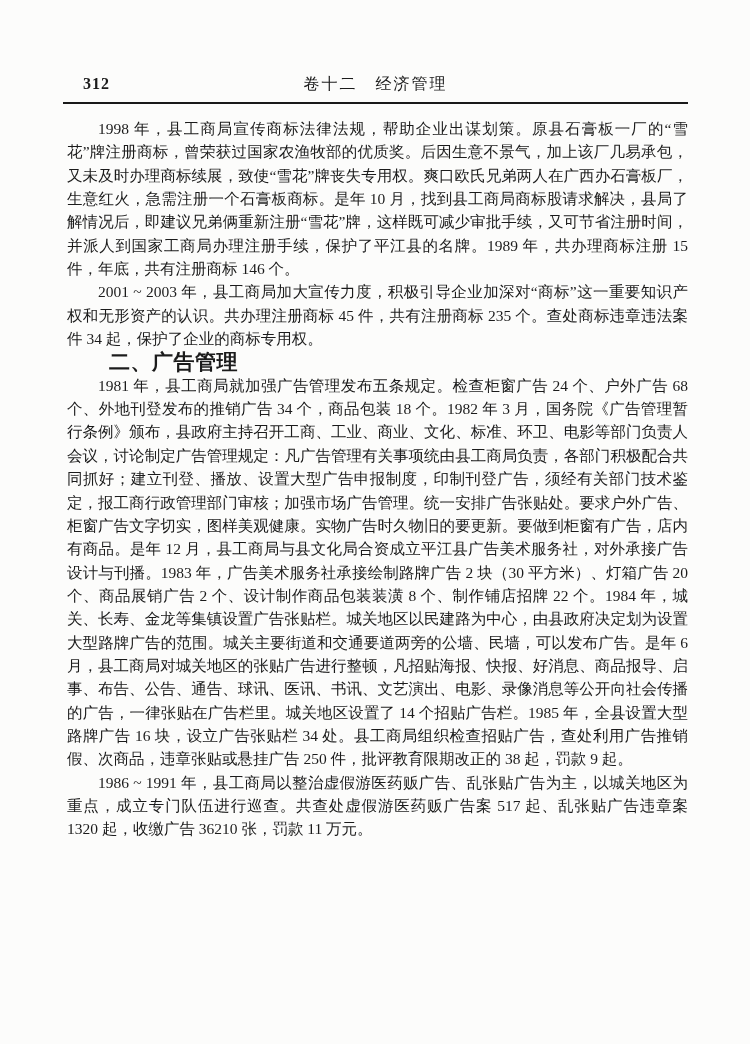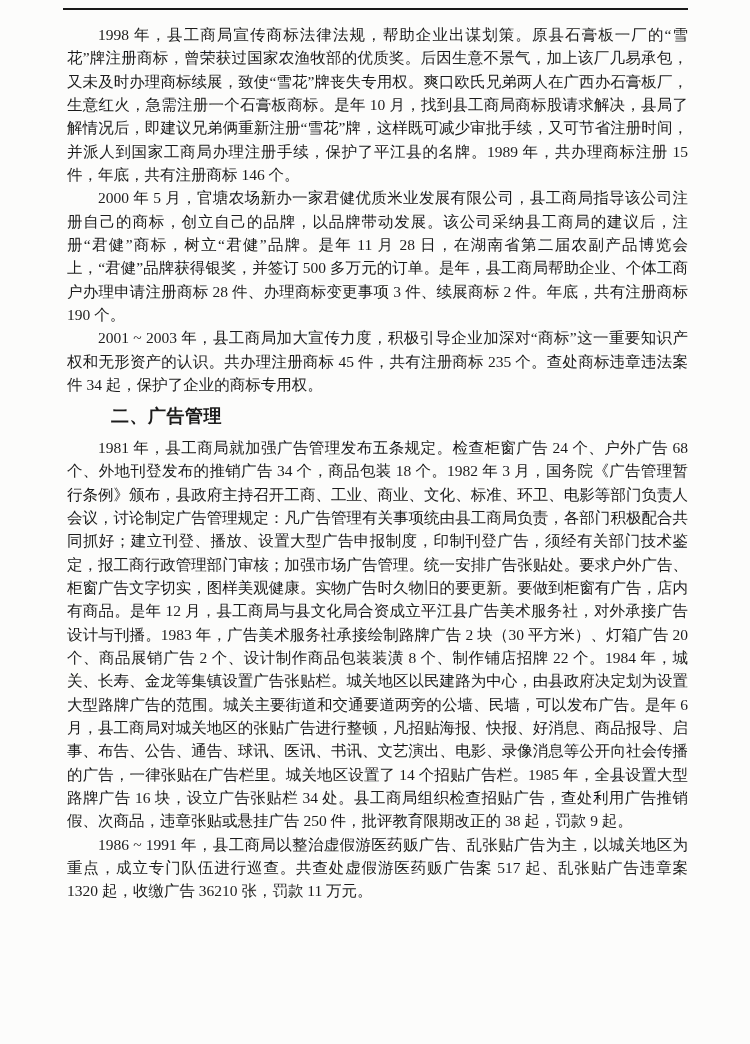--- a/index.html
+++ b/index.html
@@ -52,35 +52,39 @@
     font-size: 15.5px;
     line-height: 23.35px;
     text-align: justify;
     text-justify: inter-ideograph;
   }
   .page-body p.paragraph {
     margin: 0;
     text-indent: 2em;
   }
   .page-body h3.heading {
-    margin: 8px;
-    font-size: 18px;
+    margin: 0;
+    font-size: 21px;
     line-height: 23.35px;
     text-indent: 2em;
     font-weight: bold;
     font-family: "Liberation Sans", "DejaVu Sans", sans-serif;
     letter-spacing: 0.5px;
   }
 </style>
 </head>
 <body>
 
 <div class="page">
+  <div class="page-header">
+    <span class="page-num">312</span>
+    <span class="page-title">卷十二　经济管理</span>
+    <span class="page-num-spacer"></span>
+  </div>
   <div class="header-rule"></div>
   <div class="page-body">
       <p class="paragraph">1998 年，县工商局宣传商标法律法规，帮助企业出谋划策。原县石膏板一厂的“雪花”牌注册商标，曾荣获过国家农渔牧部的优质奖。后因生意不景气，加上该厂几易承包，又未及时办理商标续展，致使“雪花”牌丧失专用权。爽口欧氏兄弟两人在广西办石膏板厂，生意红火，急需注册一个石膏板商标。是年 10 月，找到县工商局商标股请求解决，县局了解情况后，即建议兄弟俩重新注册“雪花”牌，这样既可减少审批手续，又可节省注册时间，并派人到国家工商局办理注册手续，保护了平江县的名牌。1989 年，共办理商标注册 15 件，年底，共有注册商标 146 个。</p>
-      <p class="paragraph">2000 年 5 月，官塘农场新办一家君健优质米业发展有限公司，县工商局指导该公司注册自己的商标，创立自己的品牌，以品牌带动发展。该公司采纳县工商局的建议后，注册“君健”商标，树立“君健”品牌。是年 11 月 28 日，在湖南省第二届农副产品博览会上，“君健”品牌获得银奖，并签订 500 多万元的订单。是年，县工商局帮助企业、个体工商户办理申请注册商标 28 件、办理商标变更事项 3 件、续展商标 2 件。年底，共有注册商标 190 个。</p>
       <p class="paragraph">2001 ~ 2003 年，县工商局加大宣传力度，积极引导企业加深对“商标”这一重要知识产权和无形资产的认识。共办理注册商标 45 件，共有注册商标 235 个。查处商标违章违法案件 34 起，保护了企业的商标专用权。</p>
       <h3 class="heading">二、广告管理</h3>
       <p class="paragraph">1981 年，县工商局就加强广告管理发布五条规定。检查柜窗广告 24 个、户外广告 68 个、外地刊登发布的推销广告 34 个，商品包装 18 个。1982 年 3 月，国务院《广告管理暂行条例》颁布，县政府主持召开工商、工业、商业、文化、标准、环卫、电影等部门负责人会议，讨论制定广告管理规定：凡广告管理有关事项统由县工商局负责，各部门积极配合共同抓好；建立刊登、播放、设置大型广告申报制度，印制刊登广告，须经有关部门技术鉴定，报工商行政管理部门审核；加强市场广告管理。统一安排广告张贴处。要求户外广告、柜窗广告文字切实，图样美观健康。实物广告时久物旧的要更新。要做到柜窗有广告，店内有商品。是年 12 月，县工商局与县文化局合资成立平江县广告美术服务社，对外承接广告设计与刊播。1983 年，广告美术服务社承接绘制路牌广告 2 块（30 平方米）、灯箱广告 20 个、商品展销广告 2 个、设计制作商品包装装潢 8 个、制作铺店招牌 22 个。1984 年，城关、长寿、金龙等集镇设置广告张贴栏。城关地区以民建路为中心，由县政府决定划为设置大型路牌广告的范围。城关主要街道和交通要道两旁的公墙、民墙，可以发布广告。是年 6 月，县工商局对城关地区的张贴广告进行整顿，凡招贴海报、快报、好消息、商品报导、启事、布告、公告、通告、球讯、医讯、书讯、文艺演出、电影、录像消息等公开向社会传播的广告，一律张贴在广告栏里。城关地区设置了 14 个招贴广告栏。1985 年，全县设置大型路牌广告 16 块，设立广告张贴栏 34 处。县工商局组织检查招贴广告，查处利用广告推销假、次商品，违章张贴或悬挂广告 250 件，批评教育限期改正的 38 起，罚款 9 起。</p>
       <p class="paragraph">1986 ~ 1991 年，县工商局以整治虚假游医药贩广告、乱张贴广告为主，以城关地区为重点，成立专门队伍进行巡查。共查处虚假游医药贩广告案 517 起、乱张贴广告违章案 1320 起，收缴广告 36210 张，罚款 11 万元。</p>
     </div>
 </div>
 
 </body></html>

